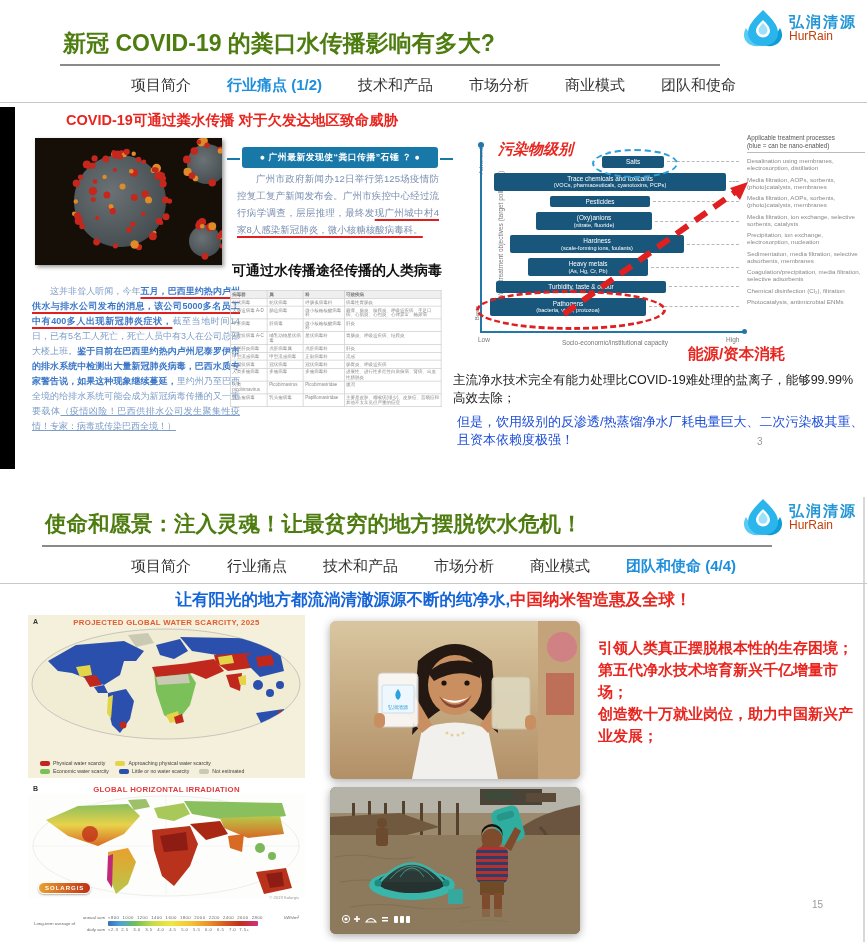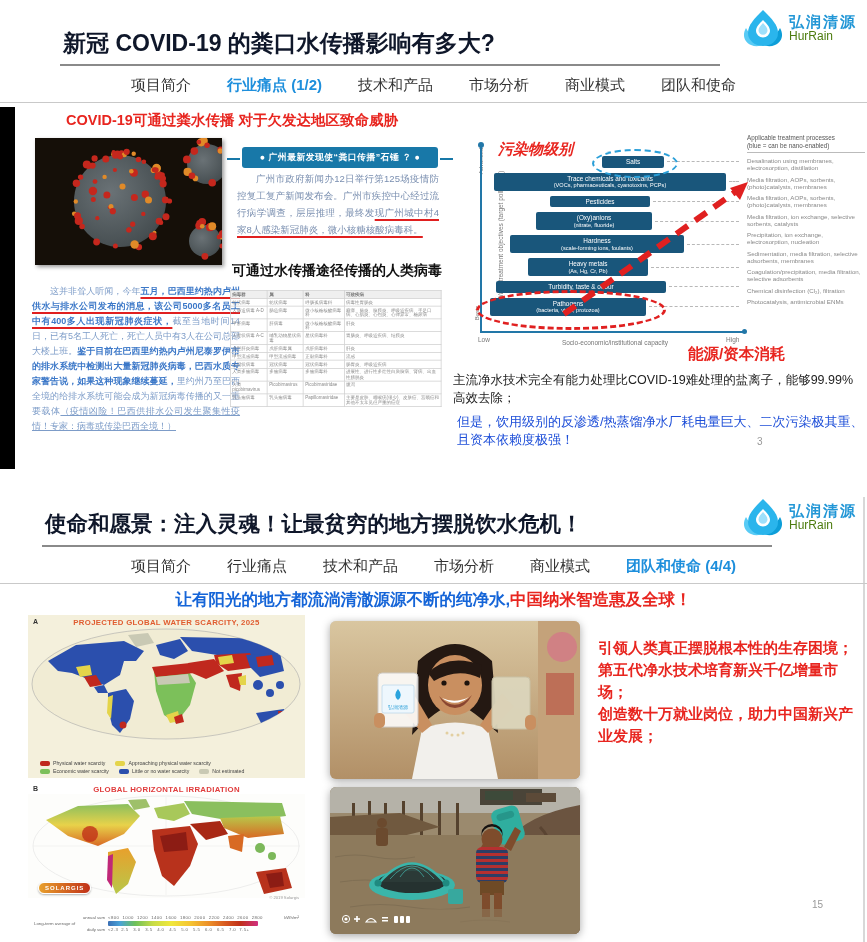--- a/index.html
+++ b/index.html
@@ -6,24 +6,24 @@
   body{width:867px;height:942px;position:relative;font-family:"Liberation Sans","DejaVu Sans",sans-serif;overflow:hidden;}
   .page{position:absolute;inset:0;background:#fff;}
   .slide{position:absolute;left:0;width:867px;}
   .abs{position:absolute;}
   i{display:block;}
 
   
   .logo{position:absolute;display:flex;align-items:center;gap:4px;}
   .logo svg{width:44px;height:40px;}
   .logo-cn{font-size:15px;font-weight:bold;color:#2196d6;letter-spacing:2px;line-height:16px;}
-  .logo-en{font-size:12px;color:#4d7c0f;line-height:13px;}
+  .logo-en{font-size:12px;color:#c2410c;line-height:13px;}
 
   
-  .s-title{font-weight:bold;color:#0f172a;}
+  .s-title{font-weight:bold;color:#4d7c0f;}
   .t-line{background:#8a8a8a;height:1.5px;}
   .hr{background:#c9c9c9;height:1px;left:0;width:867px;}
   .nav{display:flex;justify-content:center;gap:36px;font-size:15px;color:#333;}
   .nav-item.active{color:#1e8fdc;font-weight:bold;}
 
   
   .slide1{top:0;height:497px;}
   .blackbar{left:0;top:107px;width:15px;height:362px;background:#000;}
   .red-head{left:22px;top:111px;width:420px;text-align:center;font-size:14.5px;font-weight:bold;color:#e8251f;}
   .virus{left:35px;top:138px;width:187px;height:127px;box-shadow:2px 2px 4px rgba(0,0,0,.4);}

